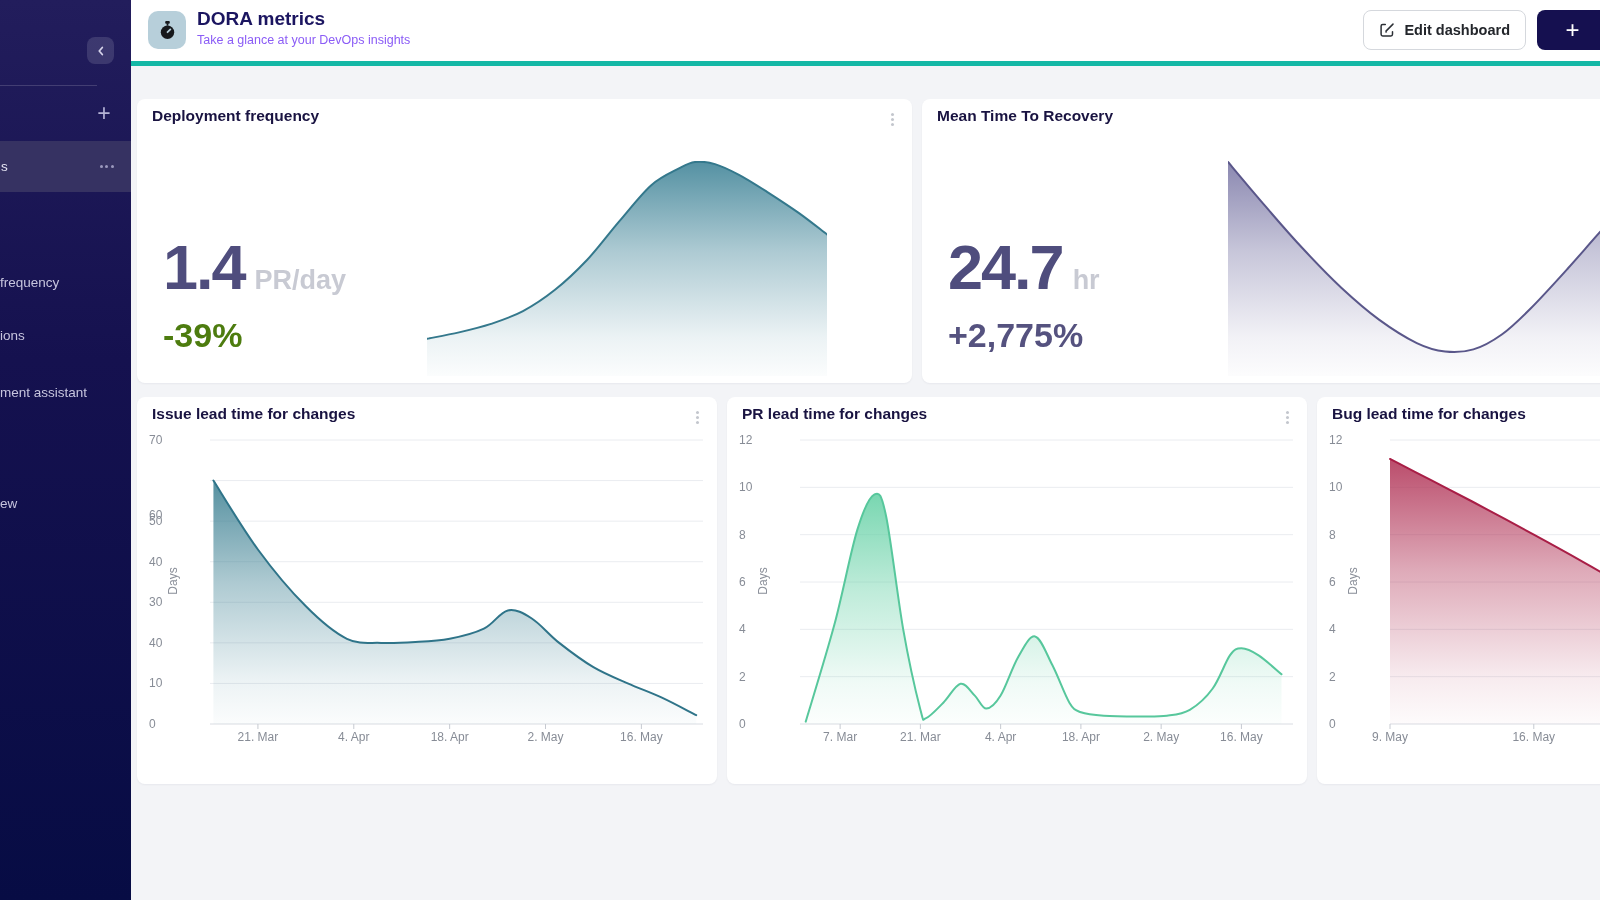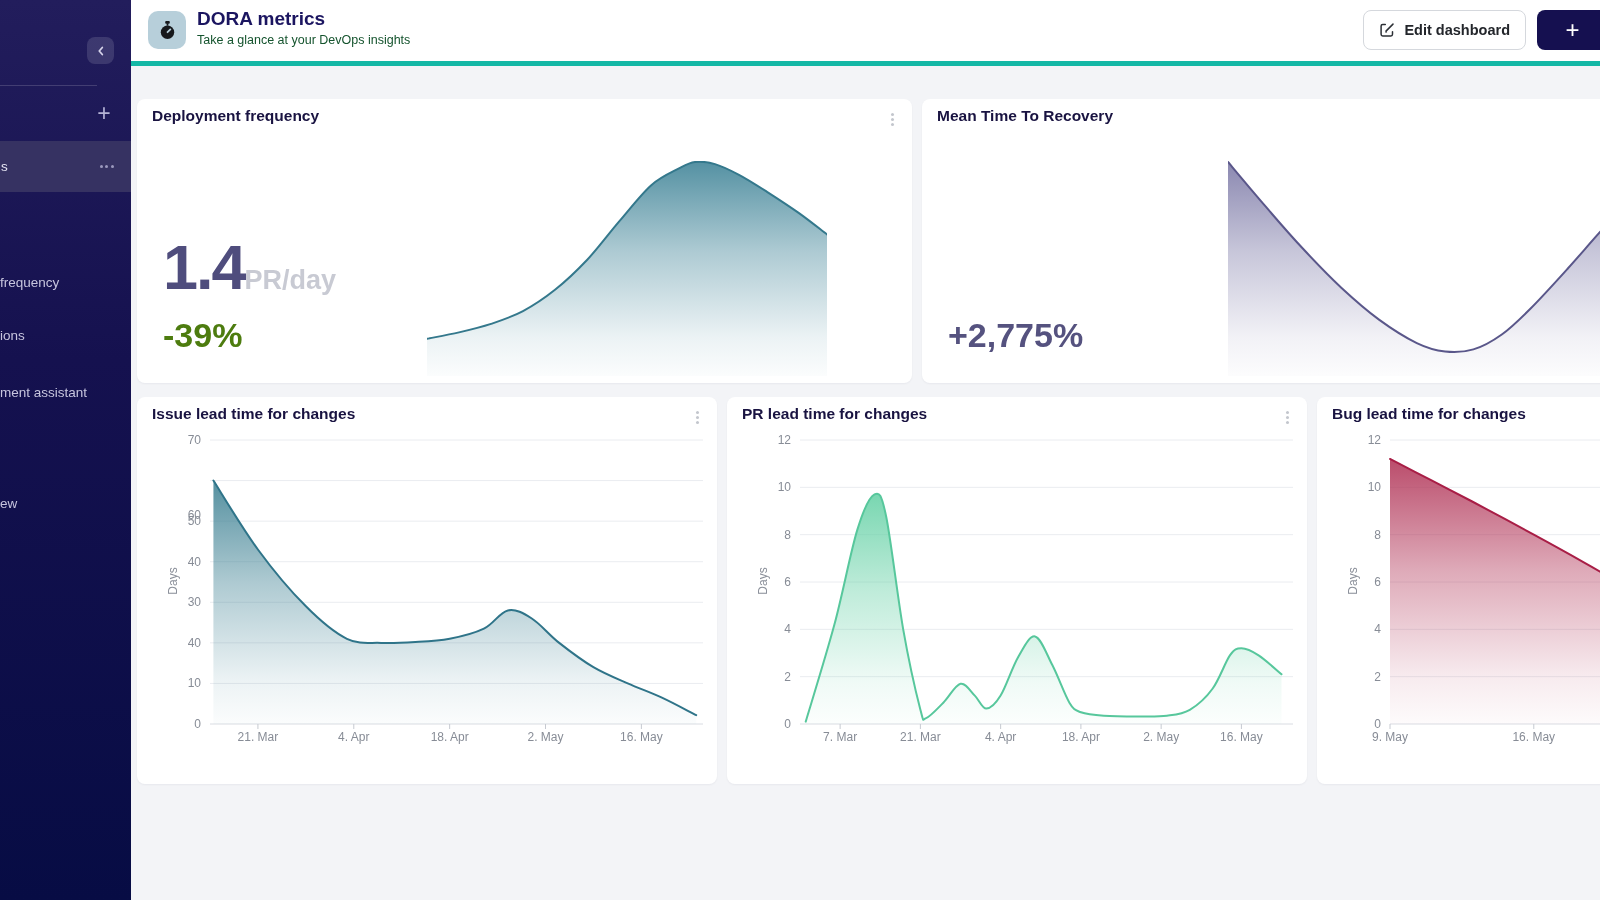--- a/index.html
+++ b/index.html
@@ -21,51 +21,51 @@
   .dots i{width:3px;height:3px;background:#9b99bd;border-radius:50%;display:block;margin:0 1.3px;}
   .nav-frag{position:absolute;left:0;height:17px;line-height:17px;font-size:13.5px;color:#c7c5de;
             white-space:nowrap;cursor:pointer;}
 
   
   .topbar{position:absolute;left:131px;top:0;right:0;height:61px;background:#ffffff;
           border-bottom:5px solid #14b8a6;}
   .app-icon{position:absolute;left:17px;top:11px;width:38px;height:38px;border-radius:10px;
             background:#b7cfda;display:flex;align-items:center;justify-content:center;}
   .topbar-title{position:absolute;left:66px;top:8px;font-size:19px;font-weight:700;color:#1b1560;}
-  .topbar-sub{position:absolute;left:66px;top:33px;font-size:12.5px;color:#14532d;}
+  .topbar-sub{position:absolute;left:66px;top:33px;font-size:12.5px;color:#8b5cf6;}
   .edit-btn{position:absolute;right:74px;top:10px;height:40px;padding:0 15px;border:1px solid #d5d8dd;
             border-radius:8px;background:#fff;display:flex;gap:9px;align-items:center;
             font-size:14.5px;font-weight:600;color:#23262b;cursor:pointer;box-sizing:border-box;}
   .add-btn{position:absolute;right:-8px;top:10px;width:71px;height:40px;border-radius:8px;background:#151050;
            color:#ffffff;font-size:24px;font-weight:400;display:flex;align-items:center;justify-content:center;cursor:pointer;}
 
   
   .card{position:absolute;background:#ffffff;border-radius:8px;box-shadow:0 1px 2px rgba(23,25,60,0.05);overflow:hidden;}
   #card-deploy{left:137px;top:99px;width:775px;height:284px;text-align:right;}
   #card-mttr  {left:922px;top:99px;width:775px;height:284px;}
   #card-issue {left:137px;top:397px;width:580px;height:387px;}
   #card-pr    {left:727px;top:397px;width:580px;height:387px;}
   #card-bug   {left:1317px;top:397px;width:580px;height:387px;}
   .card-title{position:absolute;left:15px;top:8px;font-size:15.5px;font-weight:700;color:#191341;}
   .kebab{position:absolute;right:12px;top:12px;width:16px;height:18px;cursor:pointer;}
   .kebab span{width:3px;height:3px;border-radius:50%;background:#c3c6cd;display:block;margin:2px auto;}
 
   
-  .kpi-value-row{position:absolute;left:26px;top:132px;display:flex;align-items:baseline;gap:0;}
+  .kpi-value-row{position:absolute;left:26px;top:132px;display:flex;align-items:baseline;gap:10px;}
   .kpi-value{font-size:63px;font-weight:700;color:#4f4d7d;letter-spacing:-2px;line-height:1.15;}
   .kpi-unit{font-size:27px;font-weight:600;color:#c8cad3;}
   .kpi-delta{position:absolute;left:26px;top:218px;font-size:34px;font-weight:700;line-height:1.1;}
   .spark{position:absolute;top:62px;height:215px;}
   #spark-deploy{left:290px;width:400px;}
   #spark-mttr{left:306px;width:472px;}
 
   
   .axis-chart{position:absolute;left:0;top:28px;width:578px;height:352px;}
   .axis-chart svg{position:absolute;left:0;top:0;}
-  .y-tick{position:absolute;left:3px;width:61px;text-align:right;font-size:12px;color:#878c96;height:16px;line-height:16px;}
+  .y-tick{position:absolute;left:12px;width:61px;text-align:left;font-size:12px;color:#878c96;height:16px;line-height:16px;}
   .x-tick{position:absolute;top:305px;transform:translateX(-50%);font-size:12px;color:#878c96;white-space:nowrap;}
   .y-title{position:absolute;left:22px;top:149px;font-size:12px;color:#8a8f99;transform:rotate(-90deg);transform-origin:center;}
 </style>
 </head>
 <body>
 
 <div class="screen">
 
   <aside class="sidebar">
     <div class="collapse-btn">
@@ -135,20 +135,24 @@
               <stop offset="1" stop-color="#3d8296" stop-opacity="0.02"></stop>
             </linearGradient>
           </defs>
           <path d="M0,177.79 C5.3,176.7 21.3,173.9 32.0,171.4 C42.7,168.9 53.3,166.4 64.0,162.9 C74.7,159.3 85.3,155.8 96.0,150.1 C106.7,144.4 117.3,137.3 128.0,128.8 C138.7,120.3 149.3,110.3 160.0,99.0 C170.7,87.6 181.3,73.1 192.0,60.6 C202.7,48.2 214.0,33.3 224.0,24.4 C234.0,15.6 244.7,11.3 252.0,7.4 C259.3,3.5 262.0,1.7 268.0,1.0 C274.0,0.3 280.7,1.0 288.0,3.1 C295.3,5.3 303.3,9.2 312.0,13.8 C320.7,18.4 330.0,24.4 340.0,30.8 C350.0,37.2 362.0,45.0 372.0,52.1 C382.0,59.2 395.3,69.9 400.0,73.4 L400.0,215 L0.0,215 Z" fill="url(#grad1)" stroke="none"></path>
           <path d="M0,177.79 C5.3,176.7 21.3,173.9 32.0,171.4 C42.7,168.9 53.3,166.4 64.0,162.9 C74.7,159.3 85.3,155.8 96.0,150.1 C106.7,144.4 117.3,137.3 128.0,128.8 C138.7,120.3 149.3,110.3 160.0,99.0 C170.7,87.6 181.3,73.1 192.0,60.6 C202.7,48.2 214.0,33.3 224.0,24.4 C234.0,15.6 244.7,11.3 252.0,7.4 C259.3,3.5 262.0,1.7 268.0,1.0 C274.0,0.3 280.7,1.0 288.0,3.1 C295.3,5.3 303.3,9.2 312.0,13.8 C320.7,18.4 330.0,24.4 340.0,30.8 C350.0,37.2 362.0,45.0 372.0,52.1 C382.0,59.2 395.3,69.9 400.0,73.4" fill="none" stroke="#34788c" stroke-width="2" stroke-linecap="round"></path>
         </svg></div>
   </section>
 
   <section class="card" id="card-mttr">
     <div class="card-title">Mean Time To Recovery</div>
+    <div class="kpi-value-row">
+      <span class="kpi-value">24.7</span>
+      <span class="kpi-unit">hr</span>
+    </div>
     <div class="kpi-delta" style="color: rgb(85, 82, 127);">+2,775%</div>
     <div class="spark" id="spark-mttr"><svg width="472" height="215">
           <defs>
             <linearGradient id="grad2" x1="0" y1="0" x2="0" y2="1">
               <stop offset="0" stop-color="#7b78a6" stop-opacity="0.88"></stop>
               <stop offset="0.42" stop-color="#7b78a6" stop-opacity="0.42"></stop>
               <stop offset="0.82" stop-color="#7b78a6" stop-opacity="0.1"></stop>
               <stop offset="1" stop-color="#7b78a6" stop-opacity="0.02"></stop>
             </linearGradient>
           </defs>

